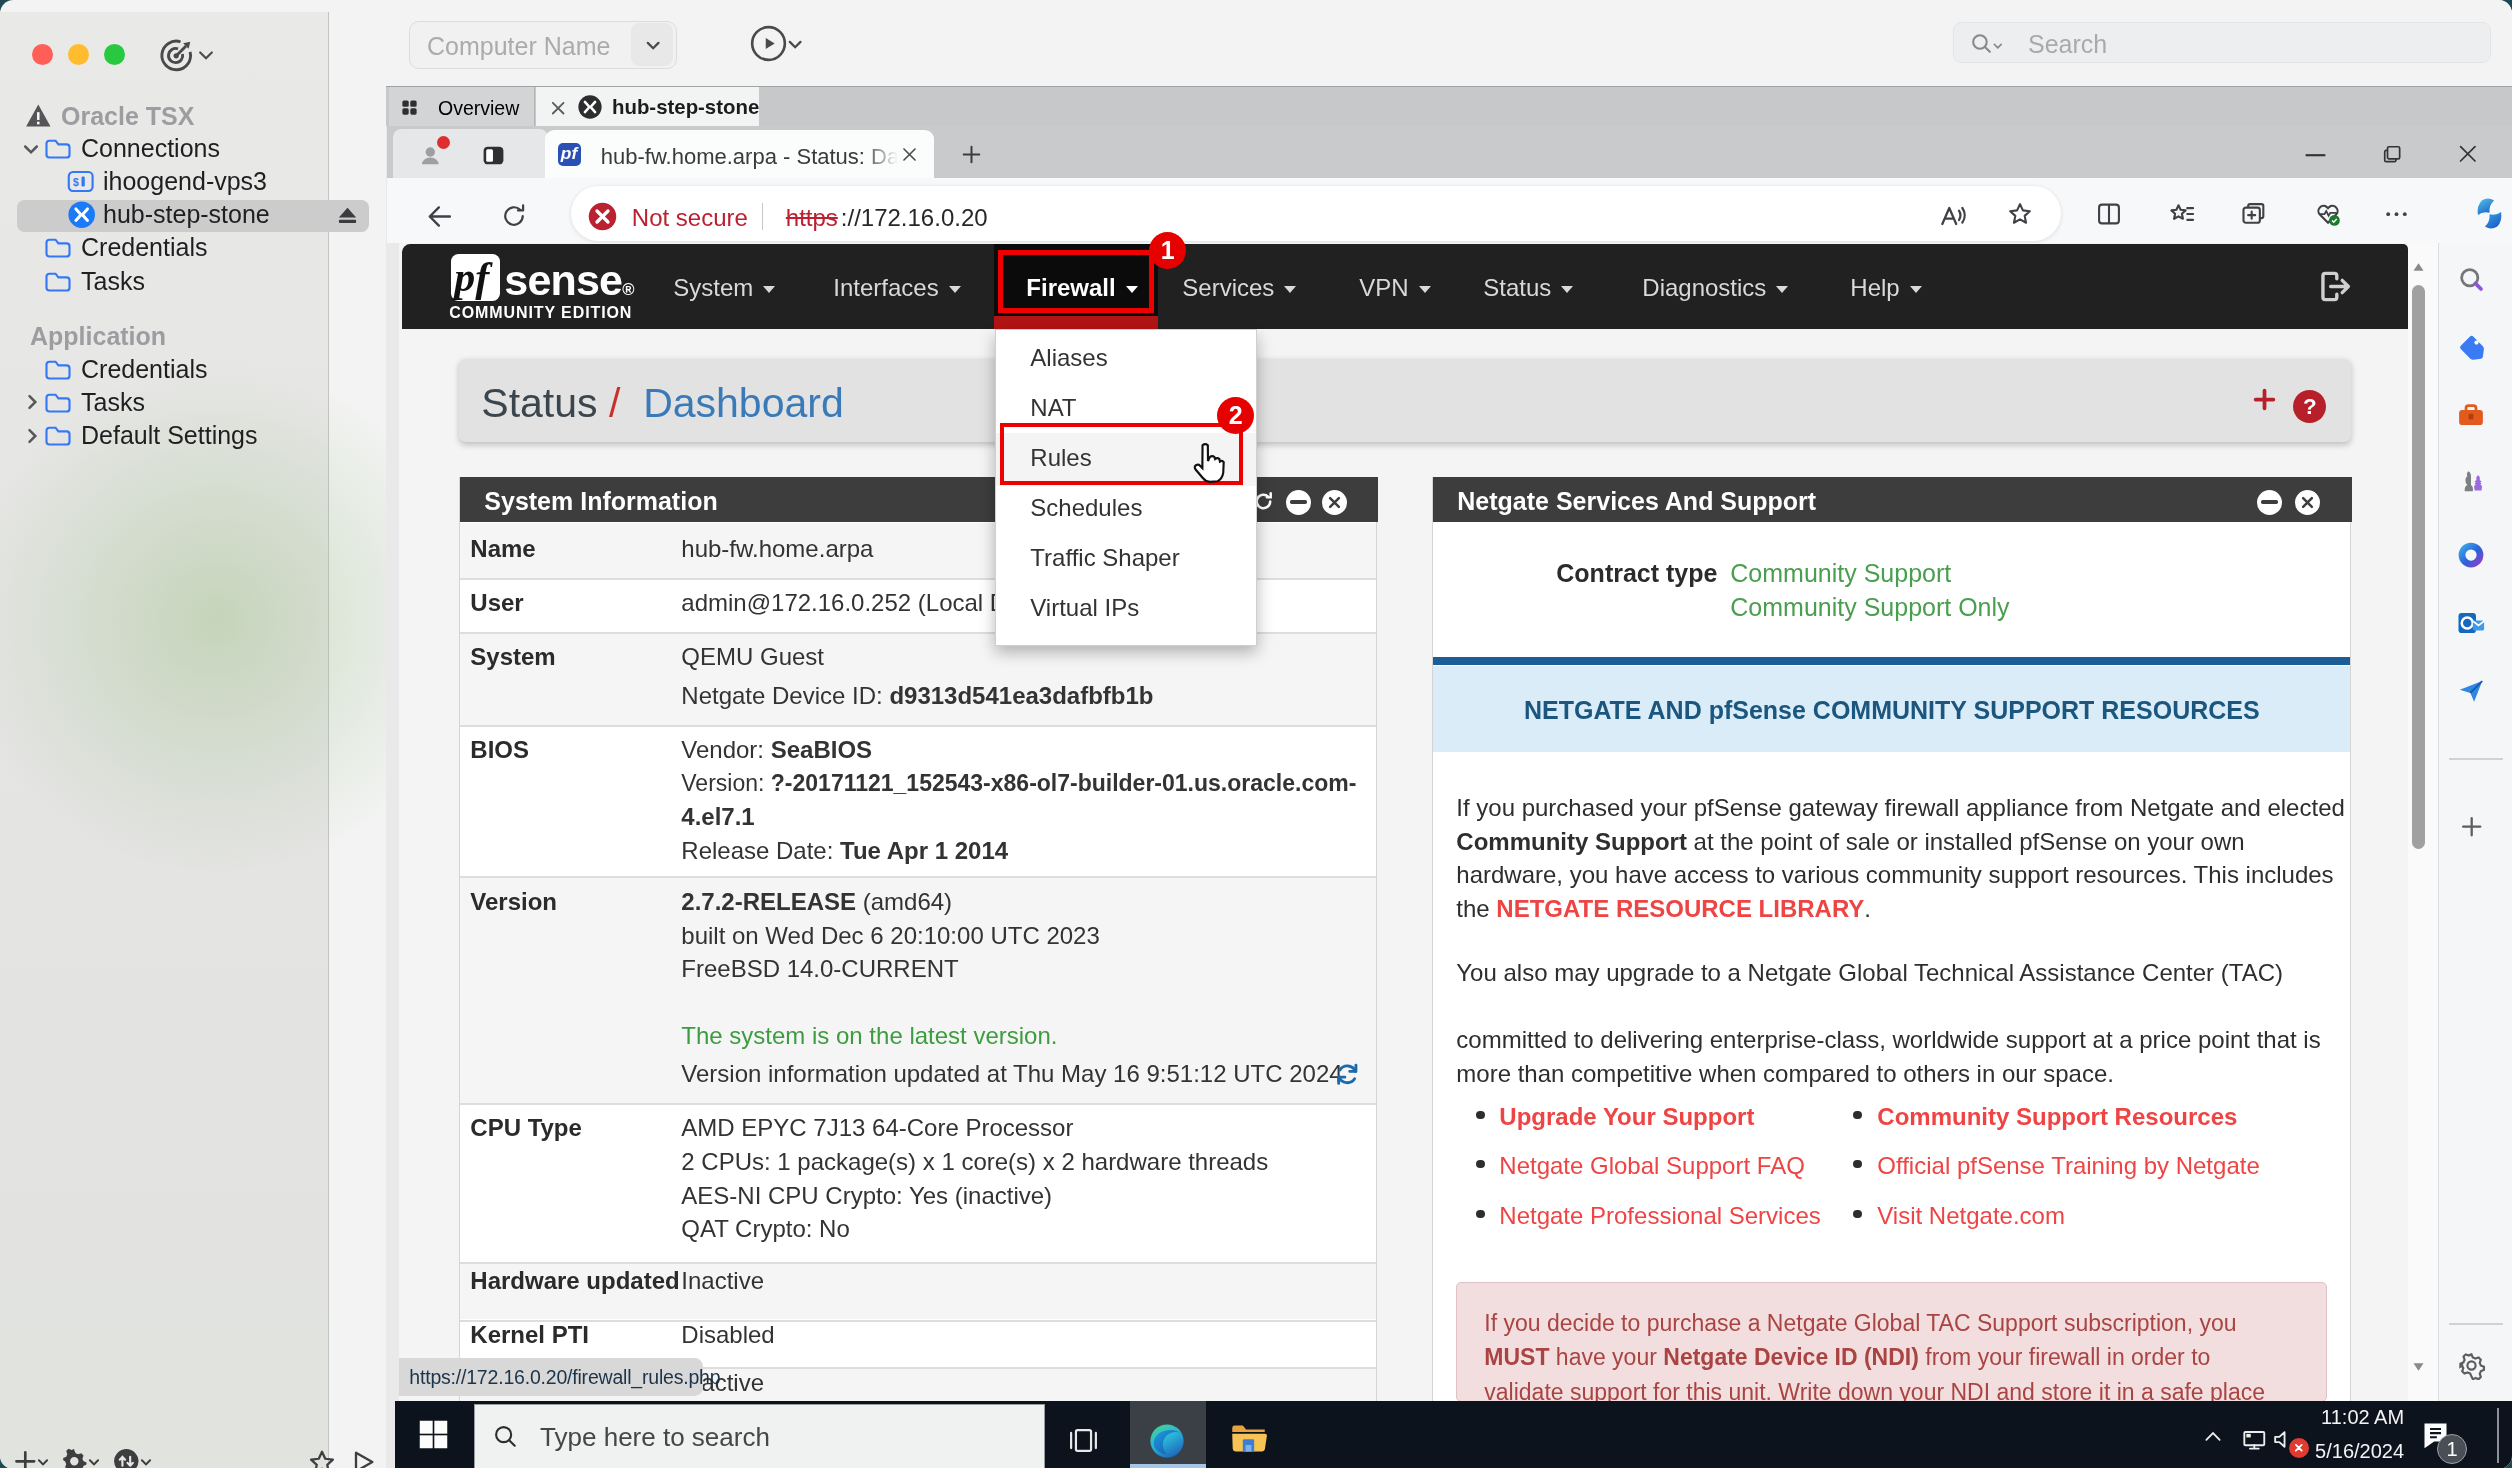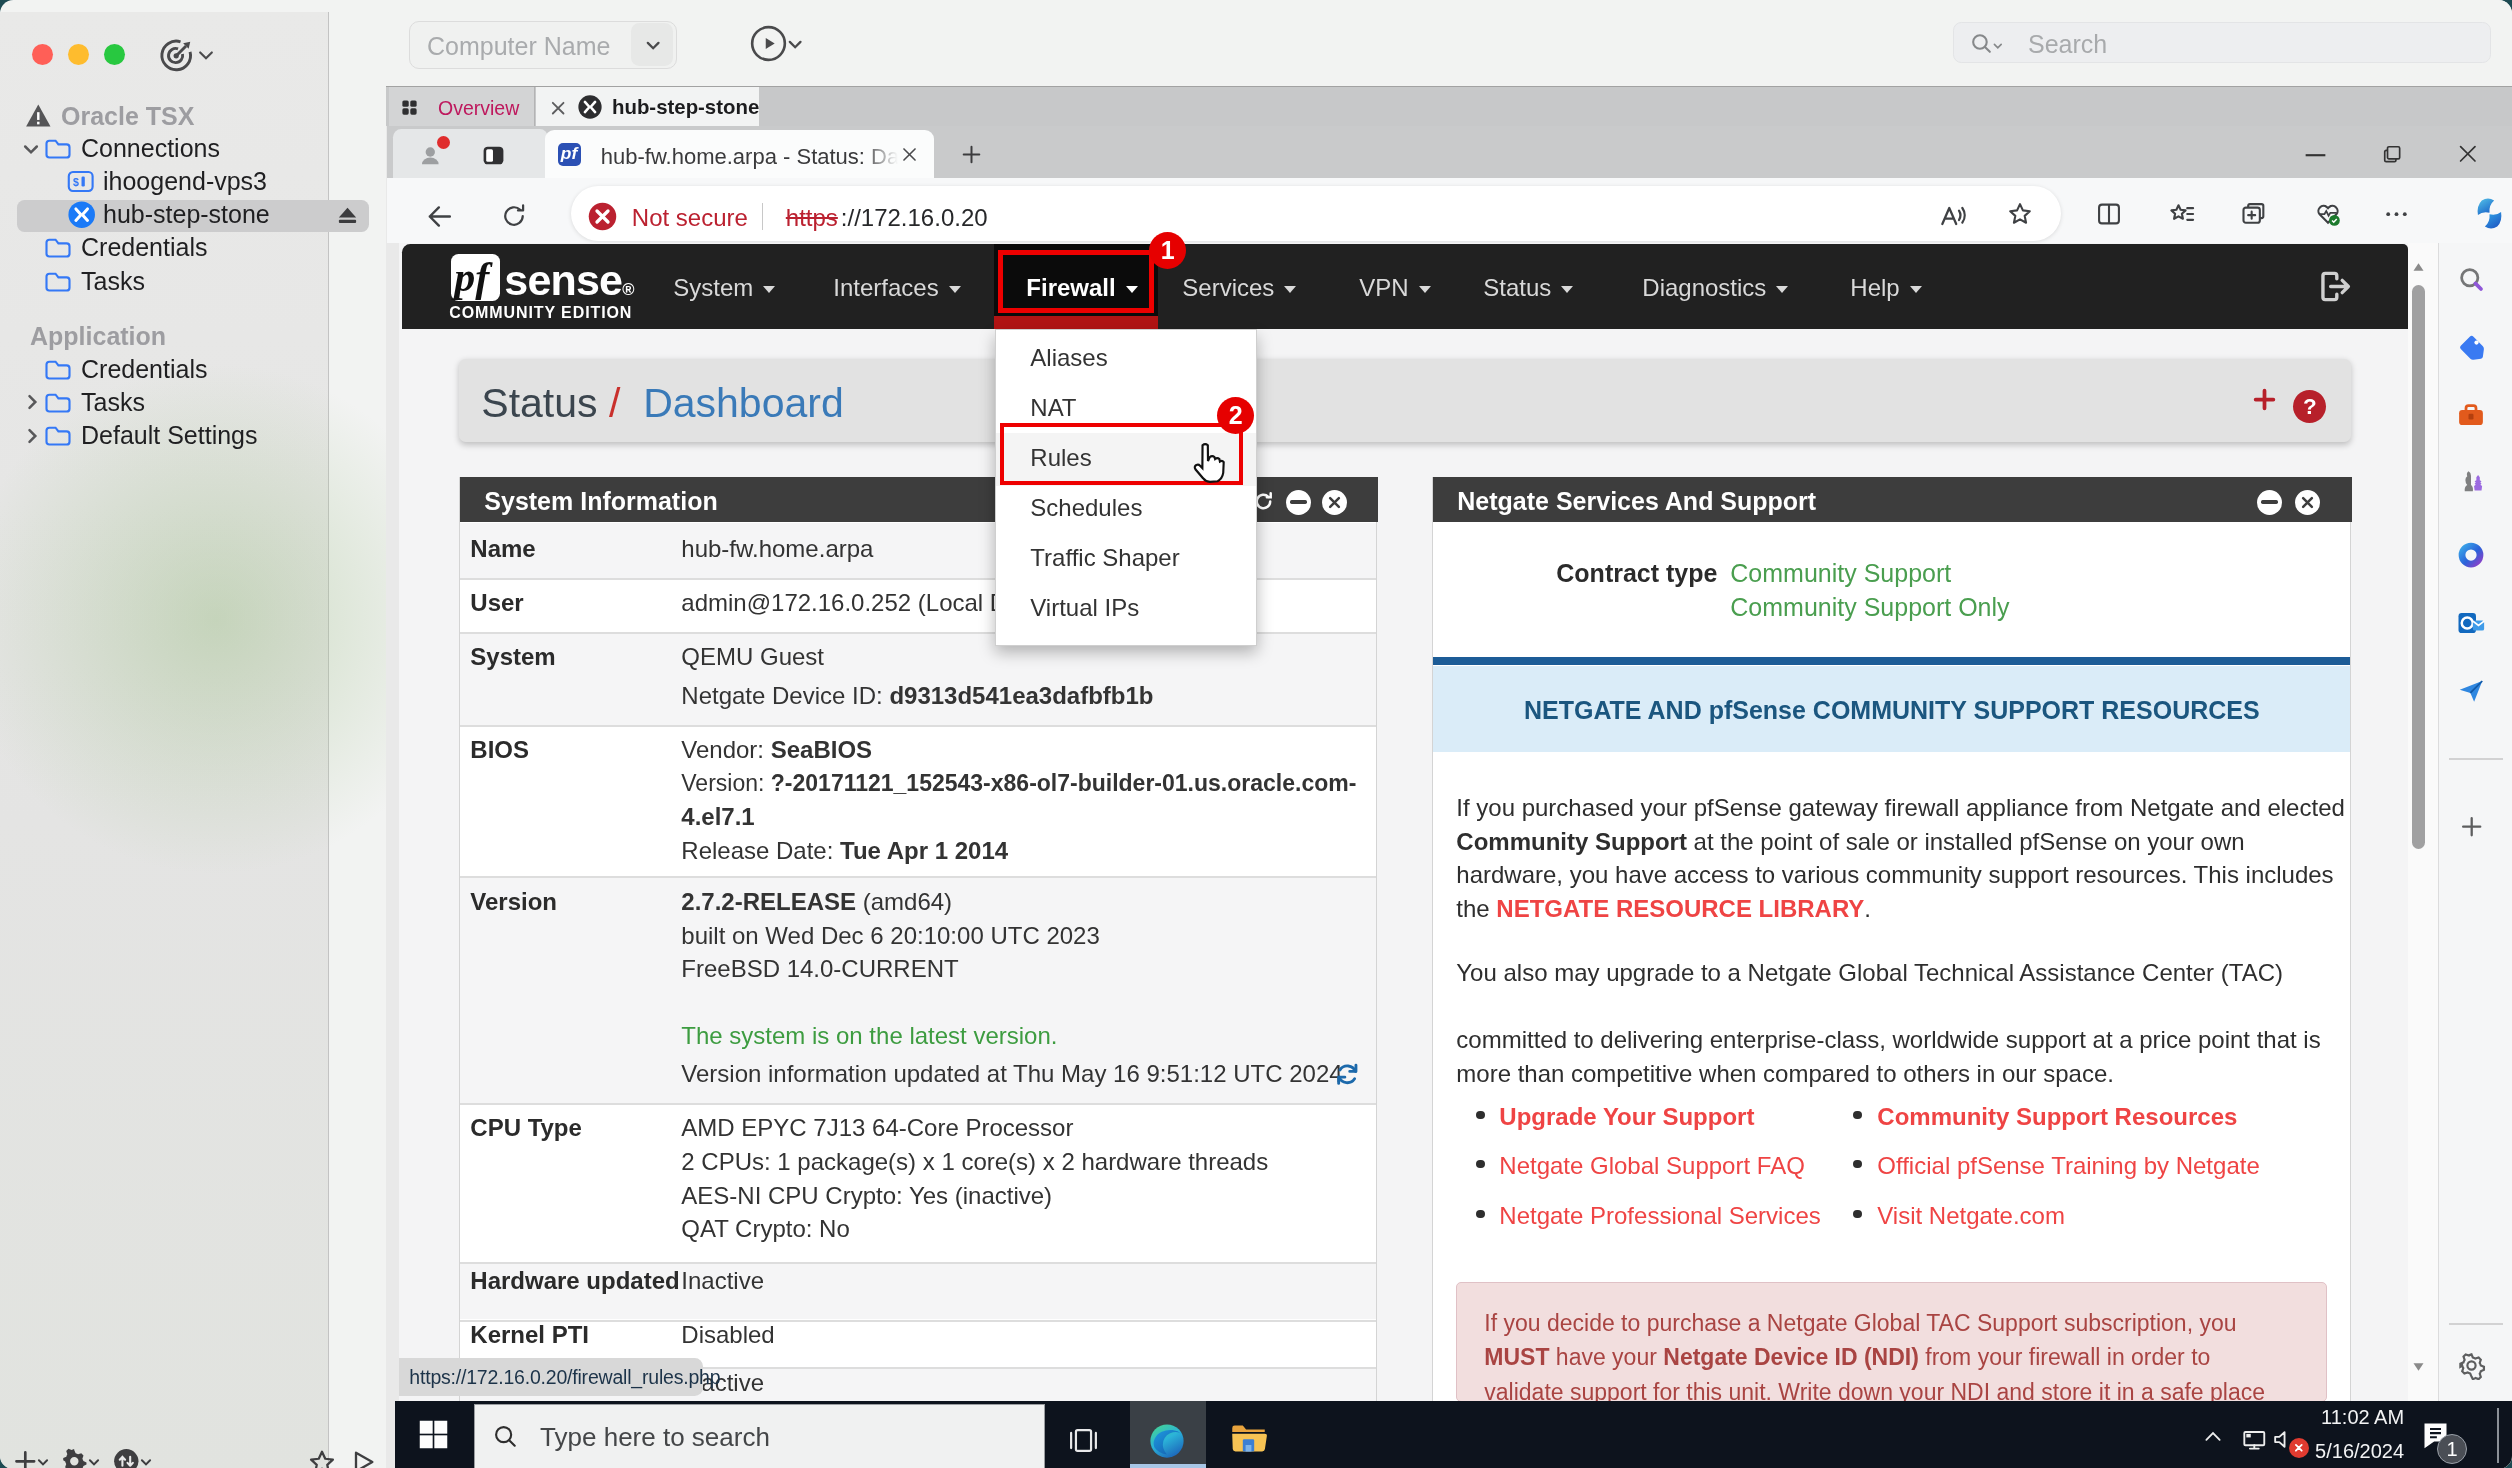--- a/index.html
+++ b/index.html
@@ -162,21 +162,21 @@
     <div class="abs" style="left:1642px;top:30px;font-size:25px;color:#a8aaac">Search</div>
   </div>
   <div id="tabbar" class="abs">
     <div class="abs" style="left:3.3px;top:0;width:146px;height:39px;background:#d3d4d5;border-right:1.7px solid #b3b3b4"></div>
     <svg class="abs" style="left:14px;top:10.8px" width="19" height="19" viewBox="0 0 24 24" fill="#2f2f31">
         <rect x="3" y="3" width="8" height="8" rx="2"></rect>
         <rect x="13" y="3" width="8" height="8" rx="2"></rect>
         <rect x="3" y="13" width="8" height="8" rx="2"></rect>
         <rect x="13" y="13" width="8" height="8" rx="2"></rect>
       </svg>
-    <div class="abs" style="left:52px;top:10px;font-size:19.5px;color:#be185d">Overview</div>
+    <div class="abs" style="left:52px;top:10px;font-size:19.5px;color:#000000">Overview</div>
     <div class="abs" style="left:150px;top:0;width:223px;height:39px;background:#f2f3f3"></div>
     <svg class="abs" style="left:163px;top:11.6px" width="18.3" height="18.3" viewBox="0 0 24 24" fill="none" stroke="#5c5c5e" stroke-width="2.4" stroke-linecap="round">
         <path d="M5 5 L19 19 M19 5 L5 19"></path>
       </svg>
     <svg class="abs" style="left:192px;top:8.3px" width="24" height="24" viewBox="0 0 33 33">
         <circle cx="16.5" cy="16.5" r="16" fill="#2d2d2f"></circle>
         <path d="M9.5 9.5 l6.2 7 l-6.2 7" stroke="#fff" stroke-width="3.6" fill="none" stroke-linecap="round" stroke-linejoin="round"></path>
         <path d="M23.5 9.5 l-6.2 7 l6.2 7" stroke="#fff" stroke-width="3.6" fill="none" stroke-linecap="round" stroke-linejoin="round"></path>
       </svg>
     <div class="abs" style="left:226px;top:9.1px;font-size:20.4px;font-weight:bold;color:#1c1c1e">hub-step-stone</div>

